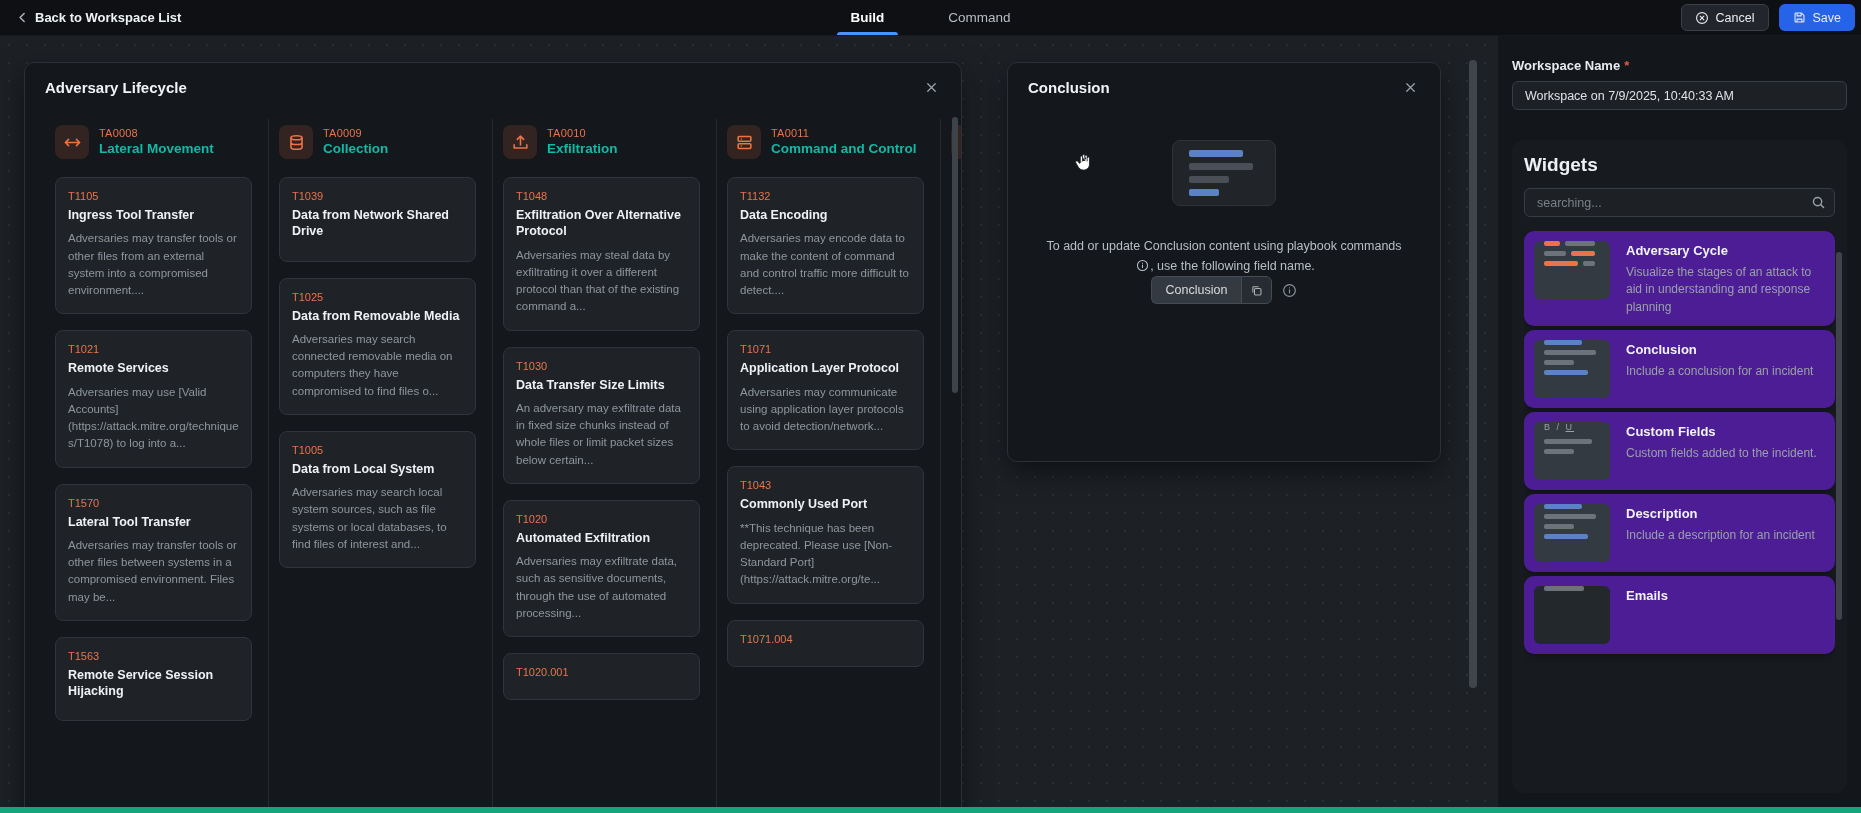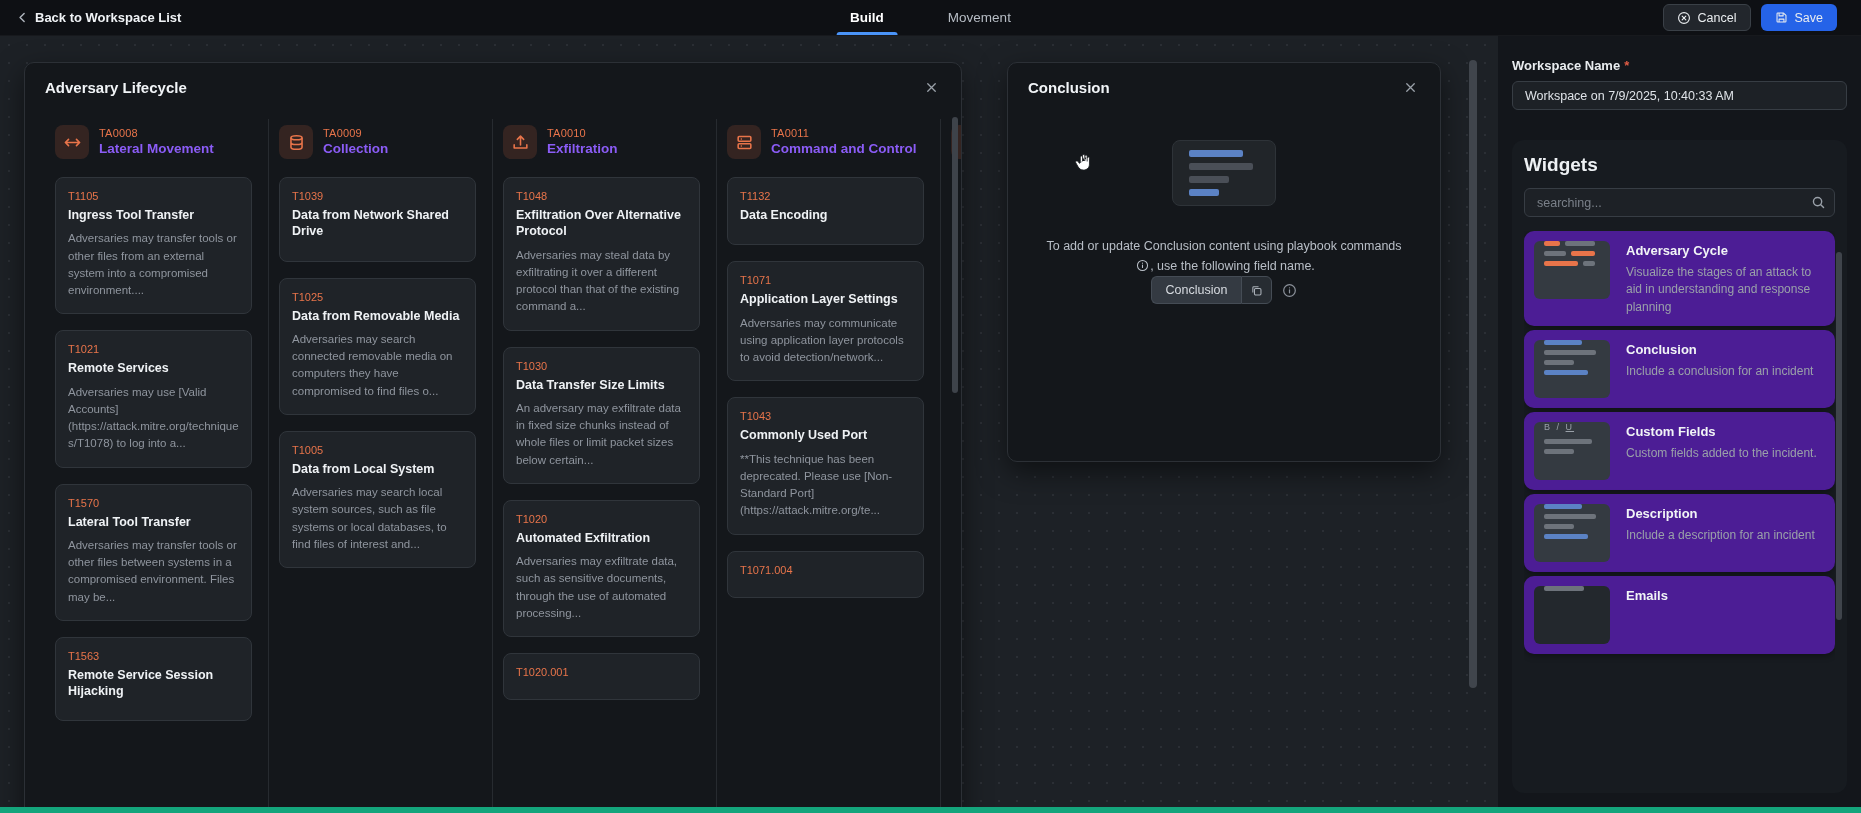--- a/index.html
+++ b/index.html
@@ -18,21 +18,21 @@
     display:flex;align-items:center;z-index:20;border-bottom:1px solid rgba(255,255,255,.04);}
   .back{display:flex;align-items:center;gap:6px;padding:0 16px;height:100%;cursor:pointer;}
   .back .chev{color:#aeb4bc;display:flex;}
   .back-label{color:#f0f3f6;font-size:13px;font-weight:600;}
   .tabs{position:absolute;left:50%;transform:translateX(-50%);height:100%;display:flex;gap:64px;}
   .tab{display:flex;align-items:center;height:100%;position:relative;color:#b7bdc5;
     font-size:13.5px;cursor:pointer;}
   .tab.active{color:#ffffff;font-weight:600;}
   .tab.active::after{content:"";position:absolute;left:-14px;right:-14px;bottom:0;height:3px;
     background:var(--underline);border-radius:3px 3px 0 0;}
-  .actions{margin-left:auto;display:flex;gap:10px;padding-right:24px;justify-content:flex-end;}
+  .actions{margin-left:auto;display:flex;gap:10px;padding-right:6px;justify-content:flex-end;}
   .btn{display:inline-flex;align-items:center;gap:7px;height:27px;padding:0 13px;
     border-radius:6px;font-size:12.5px;font-family:inherit;color:#e9ecef;cursor:pointer;border:1px solid transparent;}
   .btn .icon{display:flex;}
   .btn-cancel{background:#22262c;border-color:#3a4047;}
   .btn-save{background:var(--blue);}
 
   
   .canvas{position:absolute;top:36px;left:0;width:1498px;height:771px;background:#1d2126;
     background-image:radial-gradient(circle,#2b2f35 1px,transparent 1.3px);
     background-size:18px 18px;overflow:hidden;}
@@ -46,21 +46,21 @@
   .lifecycle{left:24px;top:26px;width:938px;height:770px;overflow:hidden;}
   .cols{position:absolute;top:56px;bottom:0;left:0;right:0;display:flex;
     padding-left:20px;overflow:hidden;}
   .col{flex:0 0 224px;padding:6px 16px 0 10px;border-right:1px solid #272b30;}
   .colhead{display:flex;align-items:center;gap:10px;margin-bottom:18px;}
   .ticon{width:34px;height:34px;flex:0 0 auto;border-radius:8px;background:rgba(232,116,74,.15);
     color:var(--orange);display:flex;align-items:center;justify-content:center;}
   .ticon svg{width:19px;height:19px;}
   .colhead-text{display:flex;flex-direction:column;gap:2px;}
   .tid{color:var(--orange);font-size:11px;letter-spacing:.2px;}
-  .tname{color:#8b5cf6;font-size:13.5px;font-weight:700;line-height:1.22;}
+  .tname{color:#14b8a6;font-size:13.5px;font-weight:700;line-height:1.22;}
   .tcard{background:#1f2328;border:1px solid #30353b;border-radius:8px;
     padding:12px 12px 14px;margin-bottom:16px;cursor:grab;}
   .tcid{color:var(--orange);font-size:11px;}
   .tcname{color:#eff2f5;font-size:12.5px;font-weight:700;margin:5px 0 7px;line-height:1.3;}
   .tcdesc{color:#8f959e;font-size:11.5px;line-height:1.5;overflow-wrap:anywhere;}
   .panel-scroll{position:absolute;right:3px;top:54px;width:6px;height:276px;
     background:#3e434a;border-radius:3px;}
 
   
   .conclusion{left:1007px;top:26px;width:434px;height:400px;}
@@ -128,21 +128,21 @@
             <path d="M10 3 5 8l5 5"></path>
           </svg>
       </span>
       <span class="back-label">Back to Workspace List</span>
     </div>
     <nav class="tabs">
       <div class="tab active">
         <span>Build</span>
       </div>
       <div class="tab">
-        <span>Movement</span>
+        <span>Command</span>
       </div>
     </nav>
     <div class="actions">
       <button class="btn btn-cancel">
         <span class="icon">
           <svg viewBox="0 0 16 16" width="14" height="14" fill="none" stroke="currentColor" stroke-width="1.3" stroke-linecap="round">
               <circle cx="8" cy="8" r="6.2"></circle>
               <path d="m5.9 5.9 4.2 4.2M10.1 5.9l-4.2 4.2"></path>
             </svg>
         </span>
@@ -283,24 +283,25 @@
               </span>
       <span class="colhead-text">
         <span class="tid">TA0011</span>
         <span class="tname">Command and Control</span>
       </span>
     </div>
     <div class="tlist">
               <div class="tcard">
     <div class="tcid">T1132</div>
     <div class="tcname">Data Encoding</div>
+    <div class="tcdesc">Adversaries may encode data to make the content of command and control traffic more difficult to detect....</div>
   </div>
               <div class="tcard">
     <div class="tcid">T1071</div>
-    <div class="tcname">Application Layer Settings</div>
+    <div class="tcname">Application Layer Protocol</div>
     <div class="tcdesc">Adversaries may communicate using application layer protocols to avoid detection/network...</div>
   </div>
               <div class="tcard">
     <div class="tcid">T1043</div>
     <div class="tcname">Commonly Used Port</div>
     <div class="tcdesc">**This technique has been deprecated. Please use [Non-Standard Port] (https://attack.mitre.org/te...</div>
   </div>
               <div class="tcard">
     <div class="tcid">T1071.004</div>
     <div class="tcname"></div>

